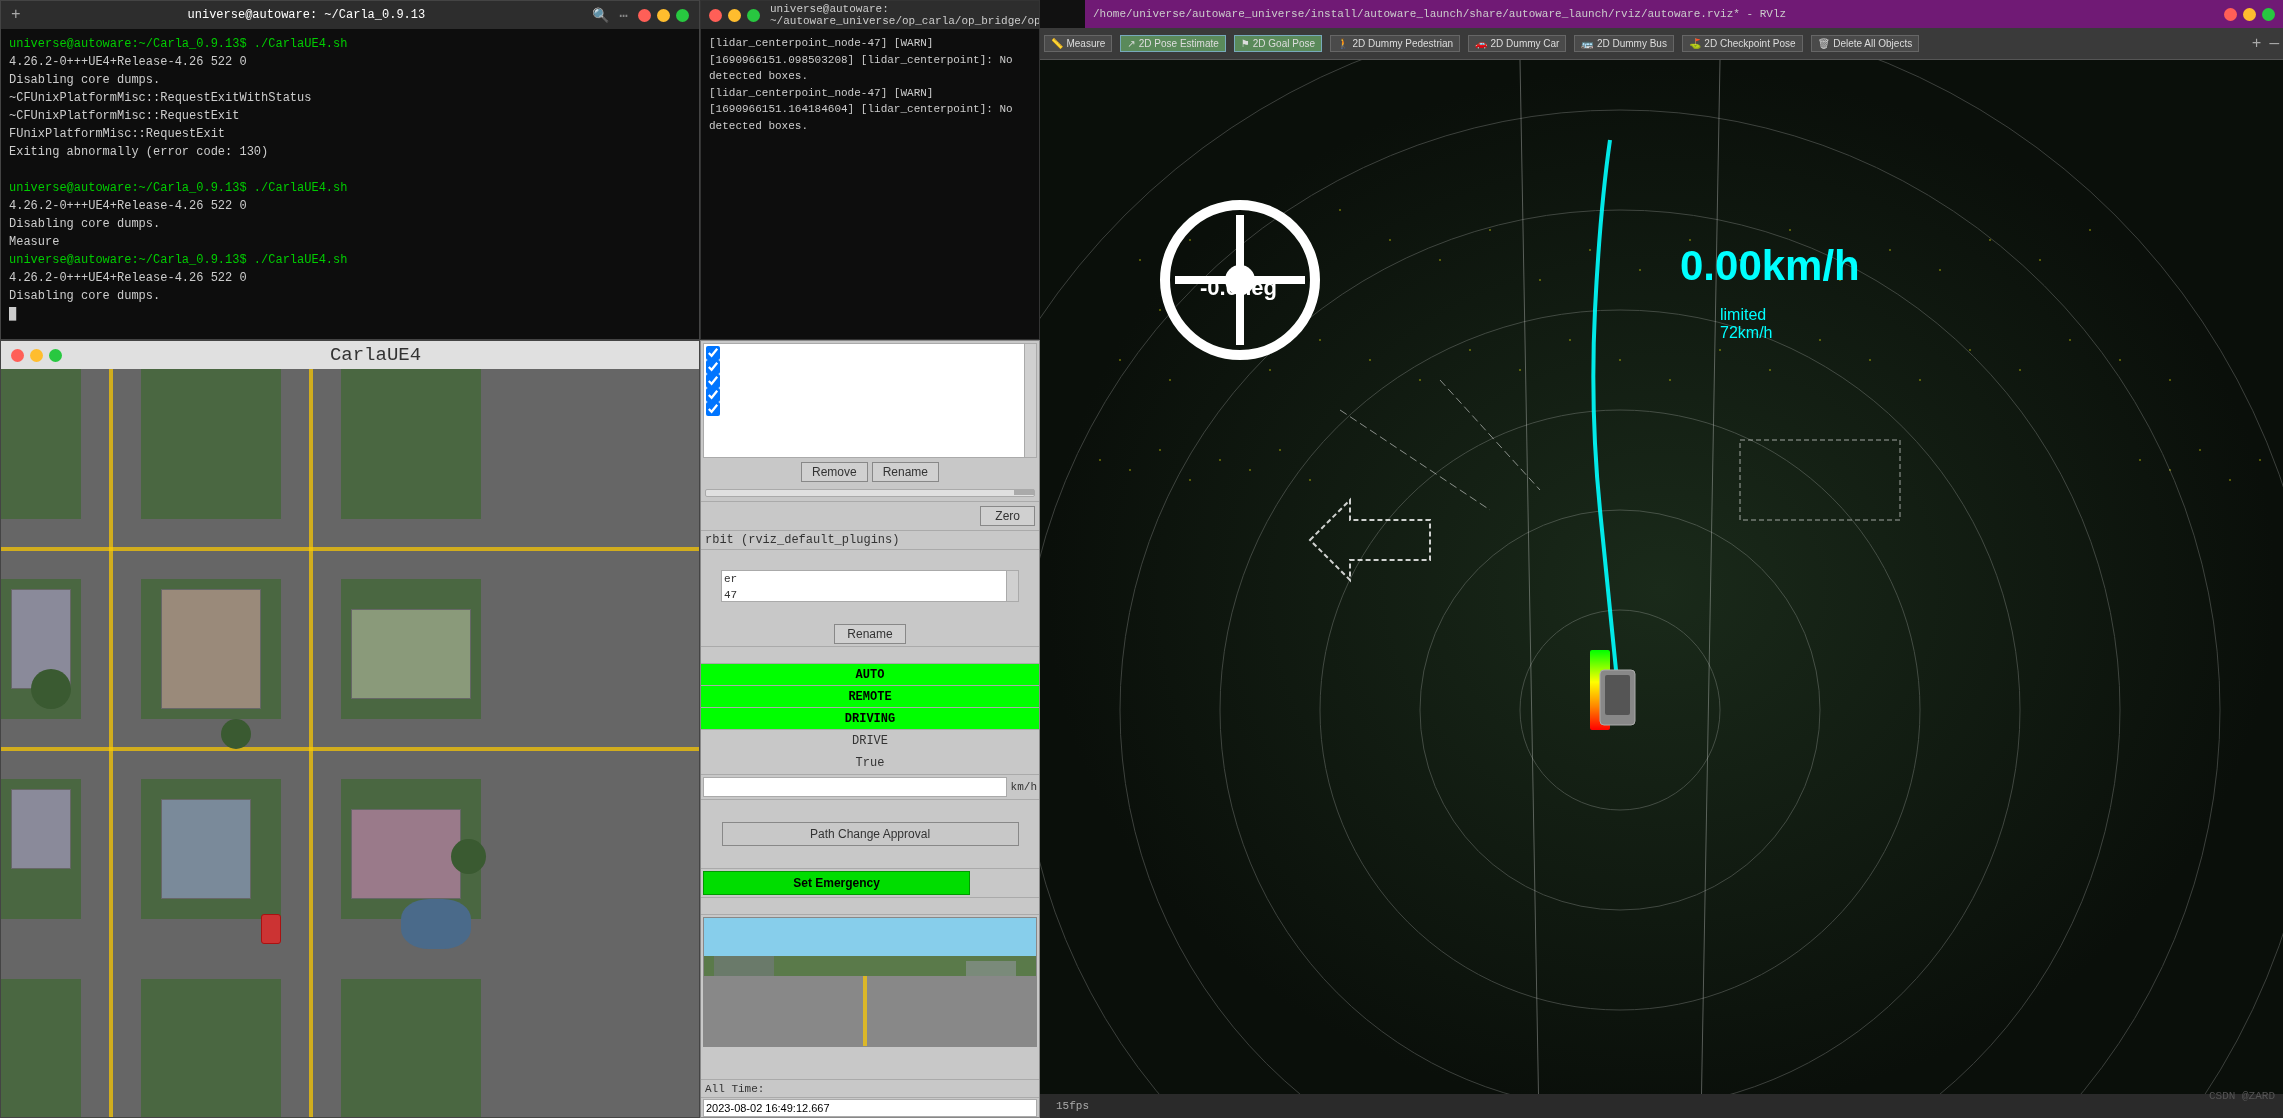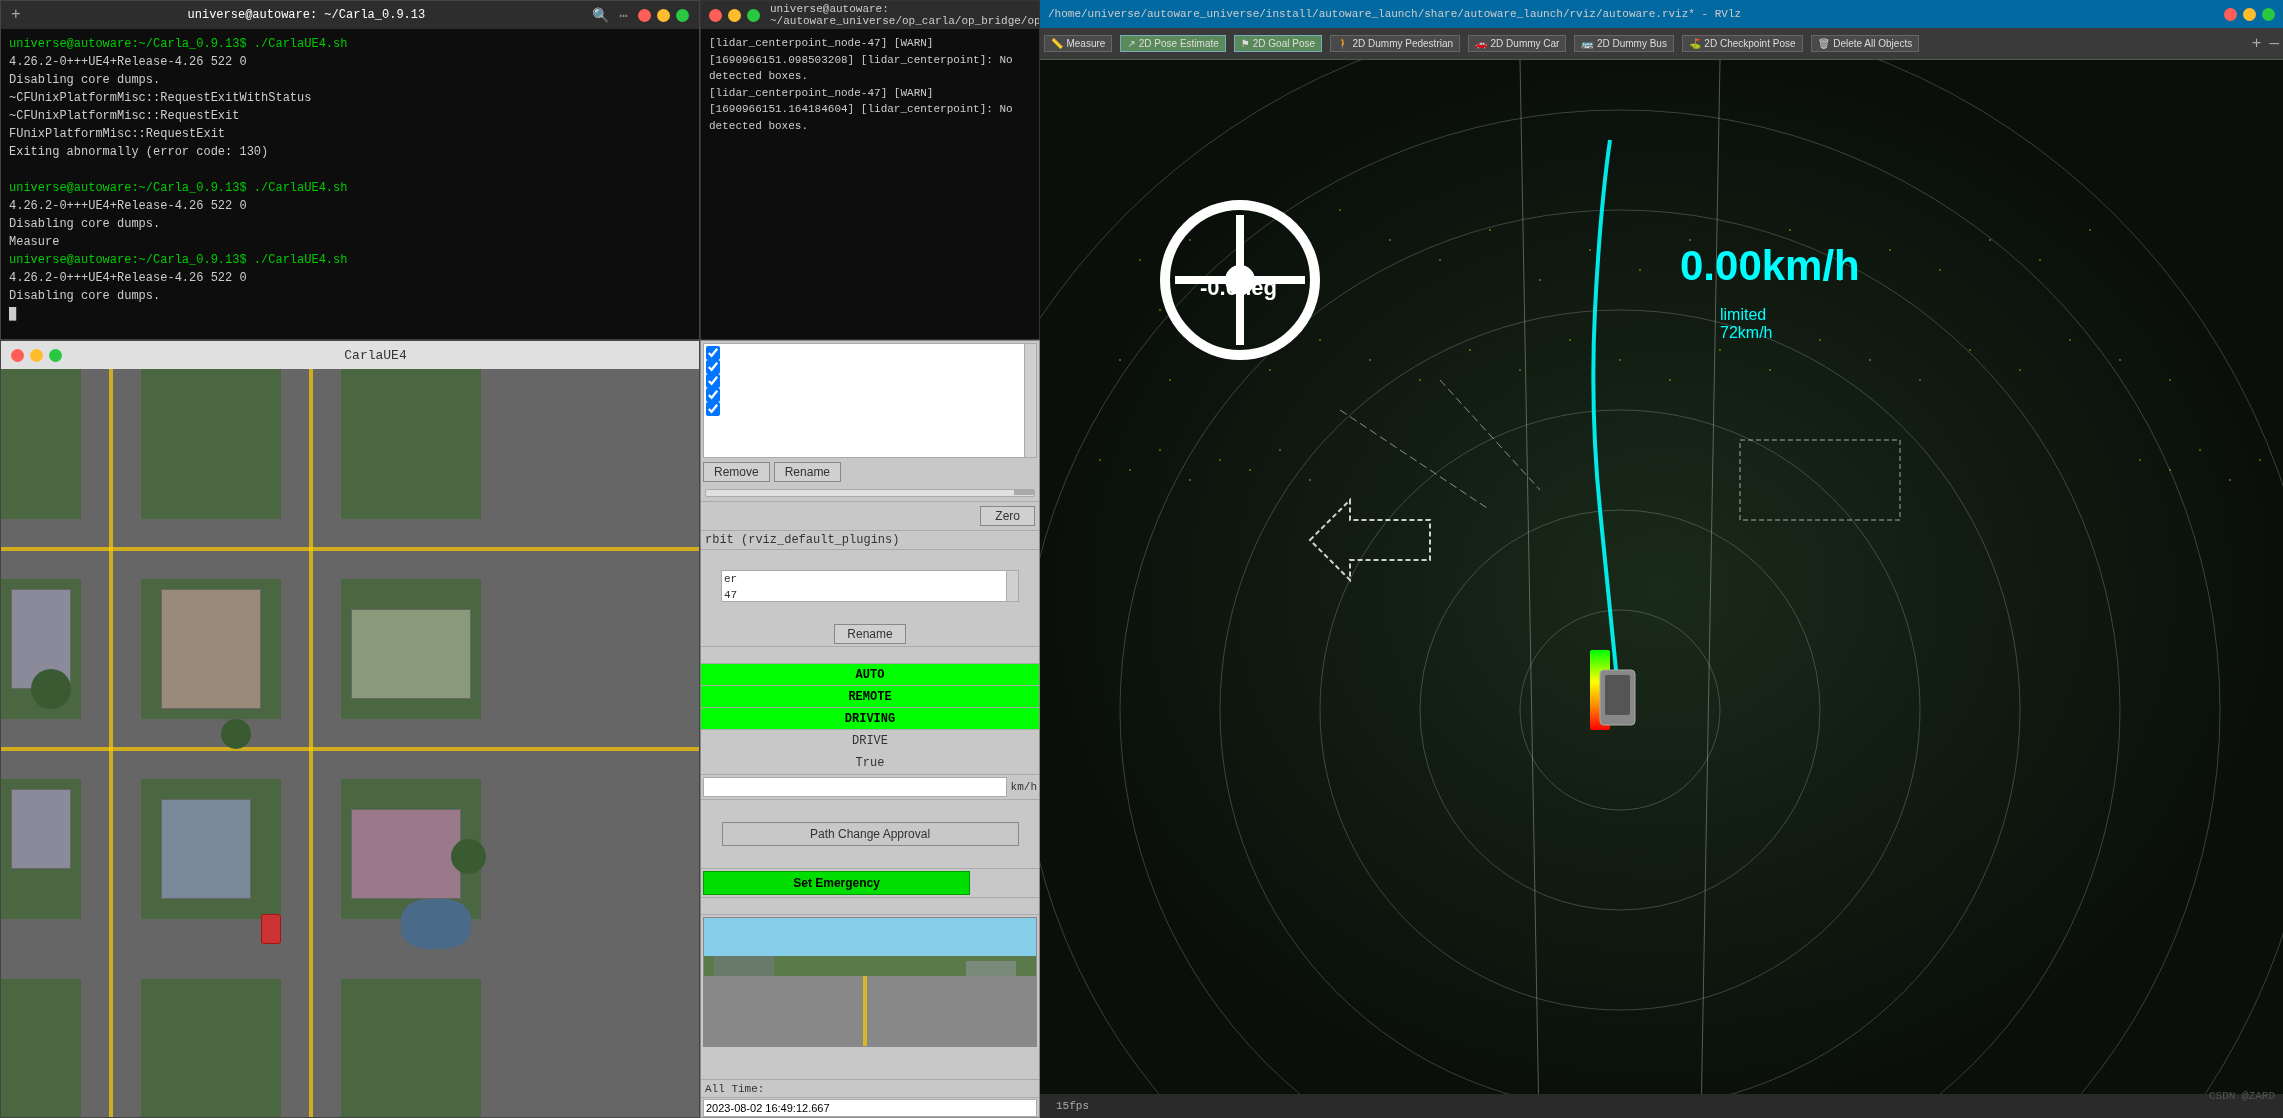--- a/index.html
+++ b/index.html
@@ -181,28 +181,29 @@
     .rviz-main {
       position: absolute;
       top: 0;
       left: 1040px;
       width: 1243px;
       height: 1118px;
       background: #111;
       overflow: hidden;
     }
     .rviz-titlebar {
-      background: #0369a1;
+      background: #701a75;
       height: 28px;
       display: flex;
       align-items: center;
       padding: 0 8px;
       gap: 4px;
       font-size: 11px;
       color: #ccc;
+      margin-left: 45px;
     }
     .rviz-toolbar {
       background: #3a3a3a;
       height: 32px;
       display: flex;
       align-items: center;
       padding: 0 4px;
       gap: 8px;
       border-bottom: 1px solid #555;
       flex-wrap: wrap;
@@ -377,21 +378,21 @@
   </div>
 </div>
 
 <div class="carla-window">
   <div class="carla-titlebar">
     <div style="display:flex;gap:6px;align-items:center">
       <button class="term-btn close" style="background:#ff5f57"></button>
       <button class="term-btn min" style="background:#ffbd2e"></button>
       <button class="term-btn max" style="background:#28c840"></button>
     </div>
-    <span style="flex:1;text-align:center;font-size:13px;color:#333">CarlaUE4</span>
+    <span style="flex:1;text-align:center;font-size:19px;color:#333">CarlaUE4</span>
   </div>
   <div class="carla-map">
 
     <div style="position:absolute;background:#555;top:0;left:0;right:0;height:100%;width:100%">
 
       <div style="position:absolute;background:#4a6741;top:0;left:0;right:0;bottom:0"></div>
 
       <div style="position:absolute;background:#666;top:0;left:80px;width:60px;height:100%"></div>
       <div style="position:absolute;background:#666;top:0;left:280px;width:60px;height:100%"></div>
       <div style="position:absolute;background:#666;top:0;left:480px;width:220px;height:100%"></div>
@@ -443,21 +444,21 @@
           <span></span>
         </div>
       <div class="checkbox-item">
           <input type="checkbox" checked="" class="cb" style="">
           <span></span>
         </div>
     </div>
     <div class="scrollbar-right"></div>
   </div>
 
-  <div style="display:flex;gap:4px;padding:2px;justify-content:flex-start">
+  <div style="display:flex;gap:4px;padding:2px;justify-content:center">
     <button class="btn-small">Remove</button>
     <button class="btn-small">Rename</button>
   </div>
 
   <div style="height:18px;background:#c8c8c8;border-bottom:1px solid #aaa;display:flex;align-items:center;padding:0 4px">
     <div style="flex:1;height:8px;background:#e0e0e0;border:1px solid #aaa;border-radius:2px;position:relative">
       <div style="position:absolute;right:0;top:-1px;width:20px;height:100%;background:#aaa"></div>
     </div>
   </div>
 

